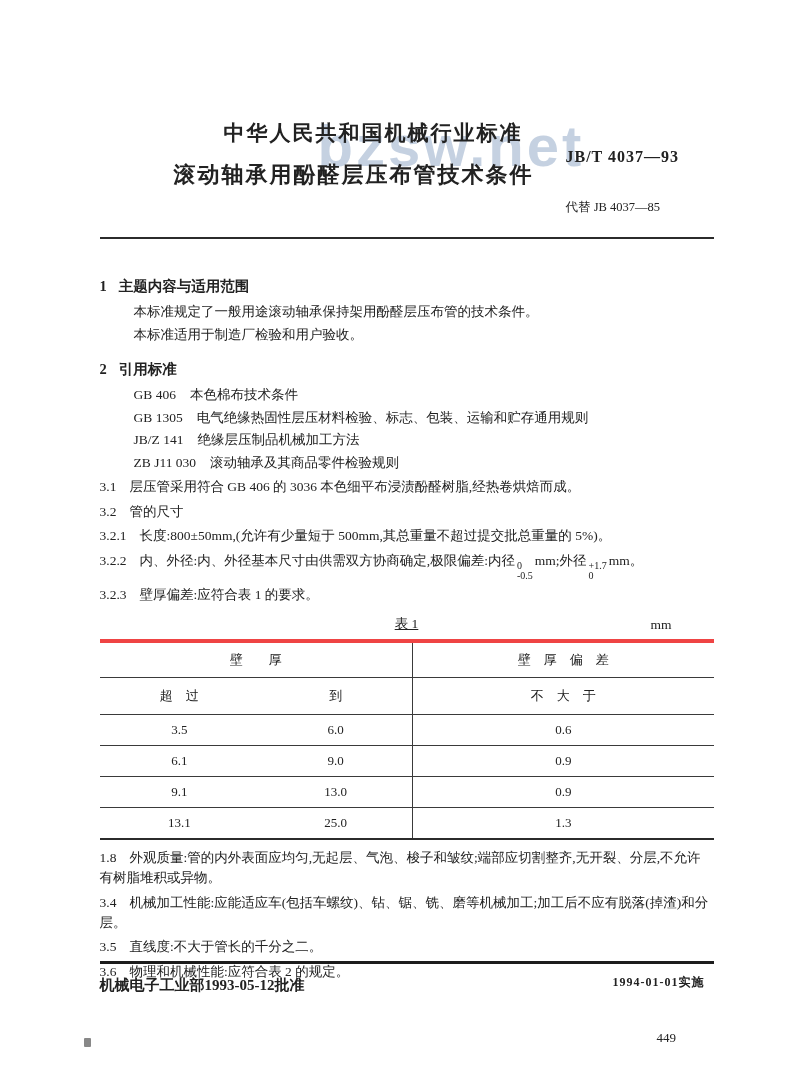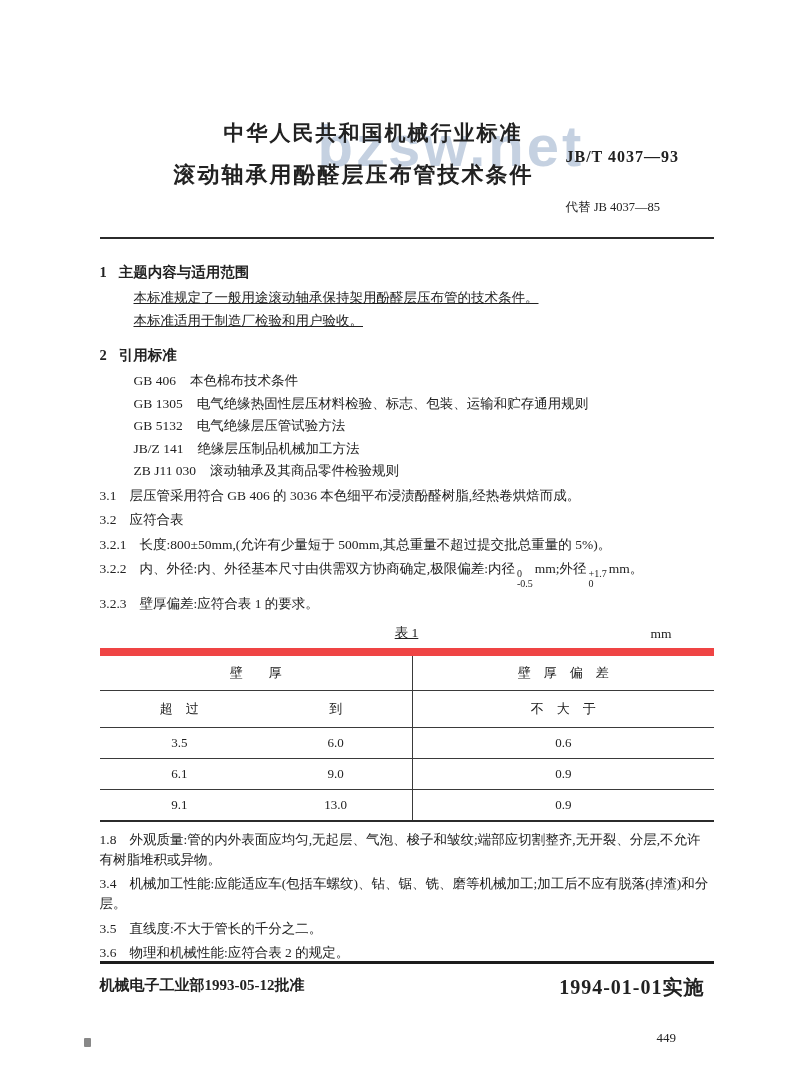--- a/index.html
+++ b/index.html
@@ -16,56 +16,56 @@
     font-size:58px; font-weight:bold; letter-spacing:3px;
     color:rgba(150,172,200,0.55); user-select:none;
   }
   .org     { position:absolute; left:220px; top:119px; font-size:21px; font-weight:bold; letter-spacing:2px; z-index:1; }
   .stdno   { position:absolute; left:562px; top:148px; font-size:16px; font-weight:bold; letter-spacing:1px; z-index:1; }
   .doctitle{ position:absolute; left:170px; top:160px; font-size:22px; font-weight:bold; letter-spacing:2px; margin:0; z-index:1; }
   .replaces{ position:absolute; left:562px; top:199px; font-size:12.5px; z-index:1; }
   .head-rule{ position:absolute; left:96px; top:237px; width:614px; height:2px; background:#2b2b2b; }
 
   
-  .docbody { position:absolute; left:96px; top:254px; width:614px; z-index:1; font-size:13.5px; line-height:20px; }
+  .docbody { position:absolute; left:96px; top:268px; width:614px; z-index:1; font-size:13.5px; line-height:20px; }
   .sec-head { font-weight:bold; font-size:14.5px; margin:8px 0 6px; }
   .sec-head.later { margin-top:14px; }
   .sec-head .num { margin-right:12px; }
-  .para { text-indent:34px; margin:3px 0;text-decoration:underline; }
+  .para { text-indent:34px; margin:3px 0; }
   .refs { padding-left:34px; }
   .ref  { margin:2.5px 0; }
   .ref .code { margin-right:14px; white-space:nowrap; }
   .clause { margin:4.5px 0; }
   .clause .num { margin-right:13px; }
 
   
   .tol {
     display:inline-flex; flex-direction:column; vertical-align:-4px;
     font-size:10px; line-height:10px; margin:0 2px; text-align:left;
   }
 
   
   .tcap { position:relative; text-align:center; margin:9px 0 5px; font-size:13.5px;text-decoration:underline; }
   .tcap .unit { position:absolute; right:42px; top:1px; }
   table.t1 {
     width:100%; border-collapse:collapse; text-align:center;
-    border-top:8px solid #ef4444; border-bottom:2px solid #2b2b2b;
+    border-top:4px solid #ef4444; border-bottom:2px solid #2b2b2b;
     font-size:13px;
   }
   table.t1 td { border-bottom:1px solid #3a3a3a; padding:5px 0; }
   table.t1 tr.h1row td { padding:7px 0; }
   table.t1 tr.h2row td { padding:8px 0; }
   table.t1 .vline { border-left:1px solid #3a3a3a; }
   .ls1 { letter-spacing:26px; text-indent:26px; }
   .ls2 { letter-spacing:13px; text-indent:13px; }
 
   
   .foot-rule { position:absolute; left:96px; top:961px; width:614px; height:3px; background:#1c1c1c; }
   .foot-left { position:absolute; left:96px;  top:976px; font-size:15px; font-weight:bold; z-index:1; }
-  .foot-right{ position:absolute; right:92px; top:974px; font-size:20px; font-weight:bold; letter-spacing:1px; z-index:1; }
+  .foot-right{ position:absolute; right:92px; top:974px; font-size:12px; font-weight:bold; letter-spacing:1px; z-index:1; }
   .pagenum   { position:absolute; left:653px; top:1030px; font-size:13px; z-index:1; }
   .artifact  { position:absolute; left:80px; top:1038px; width:7px; height:9px; background:#6a6a6a; border-radius:1px; opacity:.8; }
 </style>
 </head>
 <body>
 
 <div class="page">
 
   <div class="watermark">bzsw.net</div>
   <div class="org">中华人民共和国机械行业标准</div>
@@ -86,36 +86,33 @@
       <span class="num">2</span><span>引用标准</span>
     </div>
     <div class="refs">
       <div class="ref">
         <span class="code">GB 406</span><span>本色棉布技术条件</span>
       </div>
       <div class="ref">
         <span class="code">GB 1305</span><span>电气绝缘热固性层压材料检验、标志、包装、运输和贮存通用规则</span>
       </div>
       <div class="ref">
-        <span class="code">GB 5132</span><span>电气绝缘层压管试验方法</span>
-      </div>
-      <div class="ref">
         <span class="code">JB/Z 141</span><span>绝缘层压制品机械加工方法</span>
       </div>
       <div class="ref">
         <span class="code">ZB J11 030</span><span>滚动轴承及其商品零件检验规则</span>
       </div>
     </div>
 
 
     <div class="clause">
       <span class="num">3.1</span><span>层压管采用符合 GB 406 的 3036 本色细平布浸渍酚醛树脂,经热卷烘焙而成。</span>
     </div>
     <div class="clause">
-      <span class="num">3.2</span><span>应符合表</span>
+      <span class="num">3.2</span><span>管的尺寸</span>
     </div>
     <div class="clause">
       <span class="num">3.2.1</span><span>长度:800±50mm,(允许有少量短于 500mm,其总重量不超过提交批总重量的 5%)。</span>
     </div>
 
     <div class="clause">
       <span class="num">3.2.2</span><span>内、外径:内、外径基本尺寸由供需双方协商确定,极限偏差:内径</span><span class="tol">
           <span>0</span>
           <span>-0.5</span>
         </span><span>mm;外径</span><span class="tol">
@@ -156,20 +153,25 @@
         <tr>
           <td>6.1</td>
           <td>9.0</td>
           <td class="vline">0.9</td>
         </tr>
         <tr>
           <td>9.1</td>
           <td>13.0</td>
           <td class="vline">0.9</td>
         </tr>
+        <tr>
+          <td>13.1</td>
+          <td>25.0</td>
+          <td class="vline">1.3</td>
+        </tr>
       </tbody>
     </table>
 
     <div class="clause" style="margin-top:8px">
       <span class="num">1.8</span><span>外观质量:管的内外表面应均匀,无起层、气泡、梭子和皱纹;端部应切割整齐,无开裂、分层,不允许有树脂堆积或异物。</span>
     </div>
     <div class="clause">
       <span class="num">3.4</span><span>机械加工性能:应能适应车(包括车螺纹)、钻、锯、铣、磨等机械加工;加工后不应有脱落(掉渣)和分层。</span>
     </div>
     <div class="clause">

